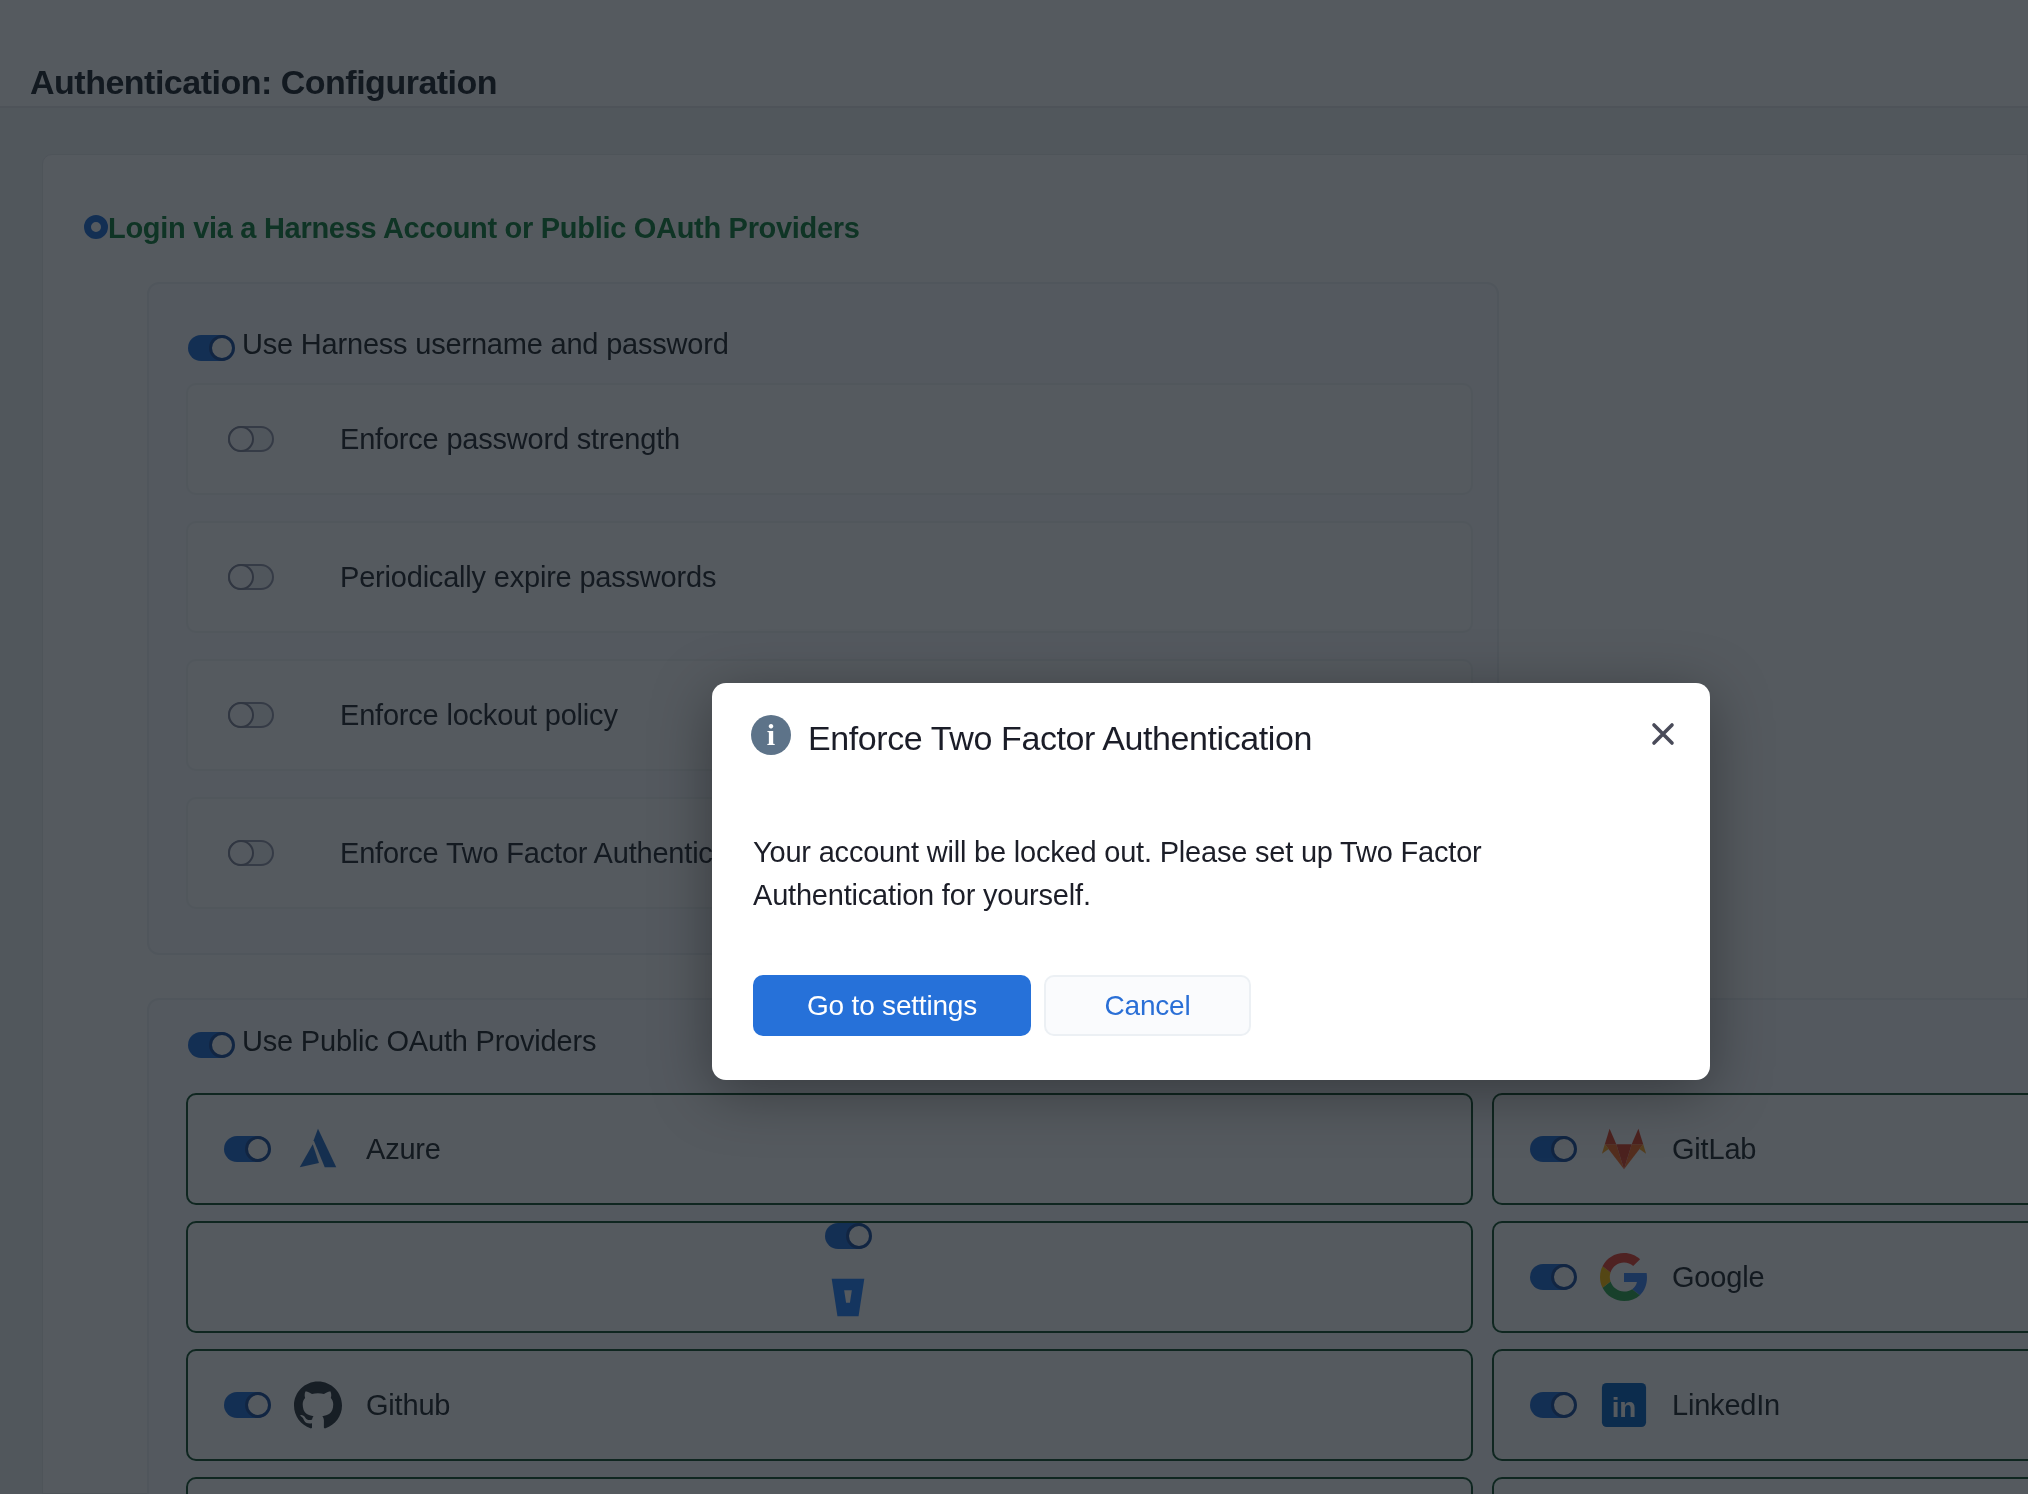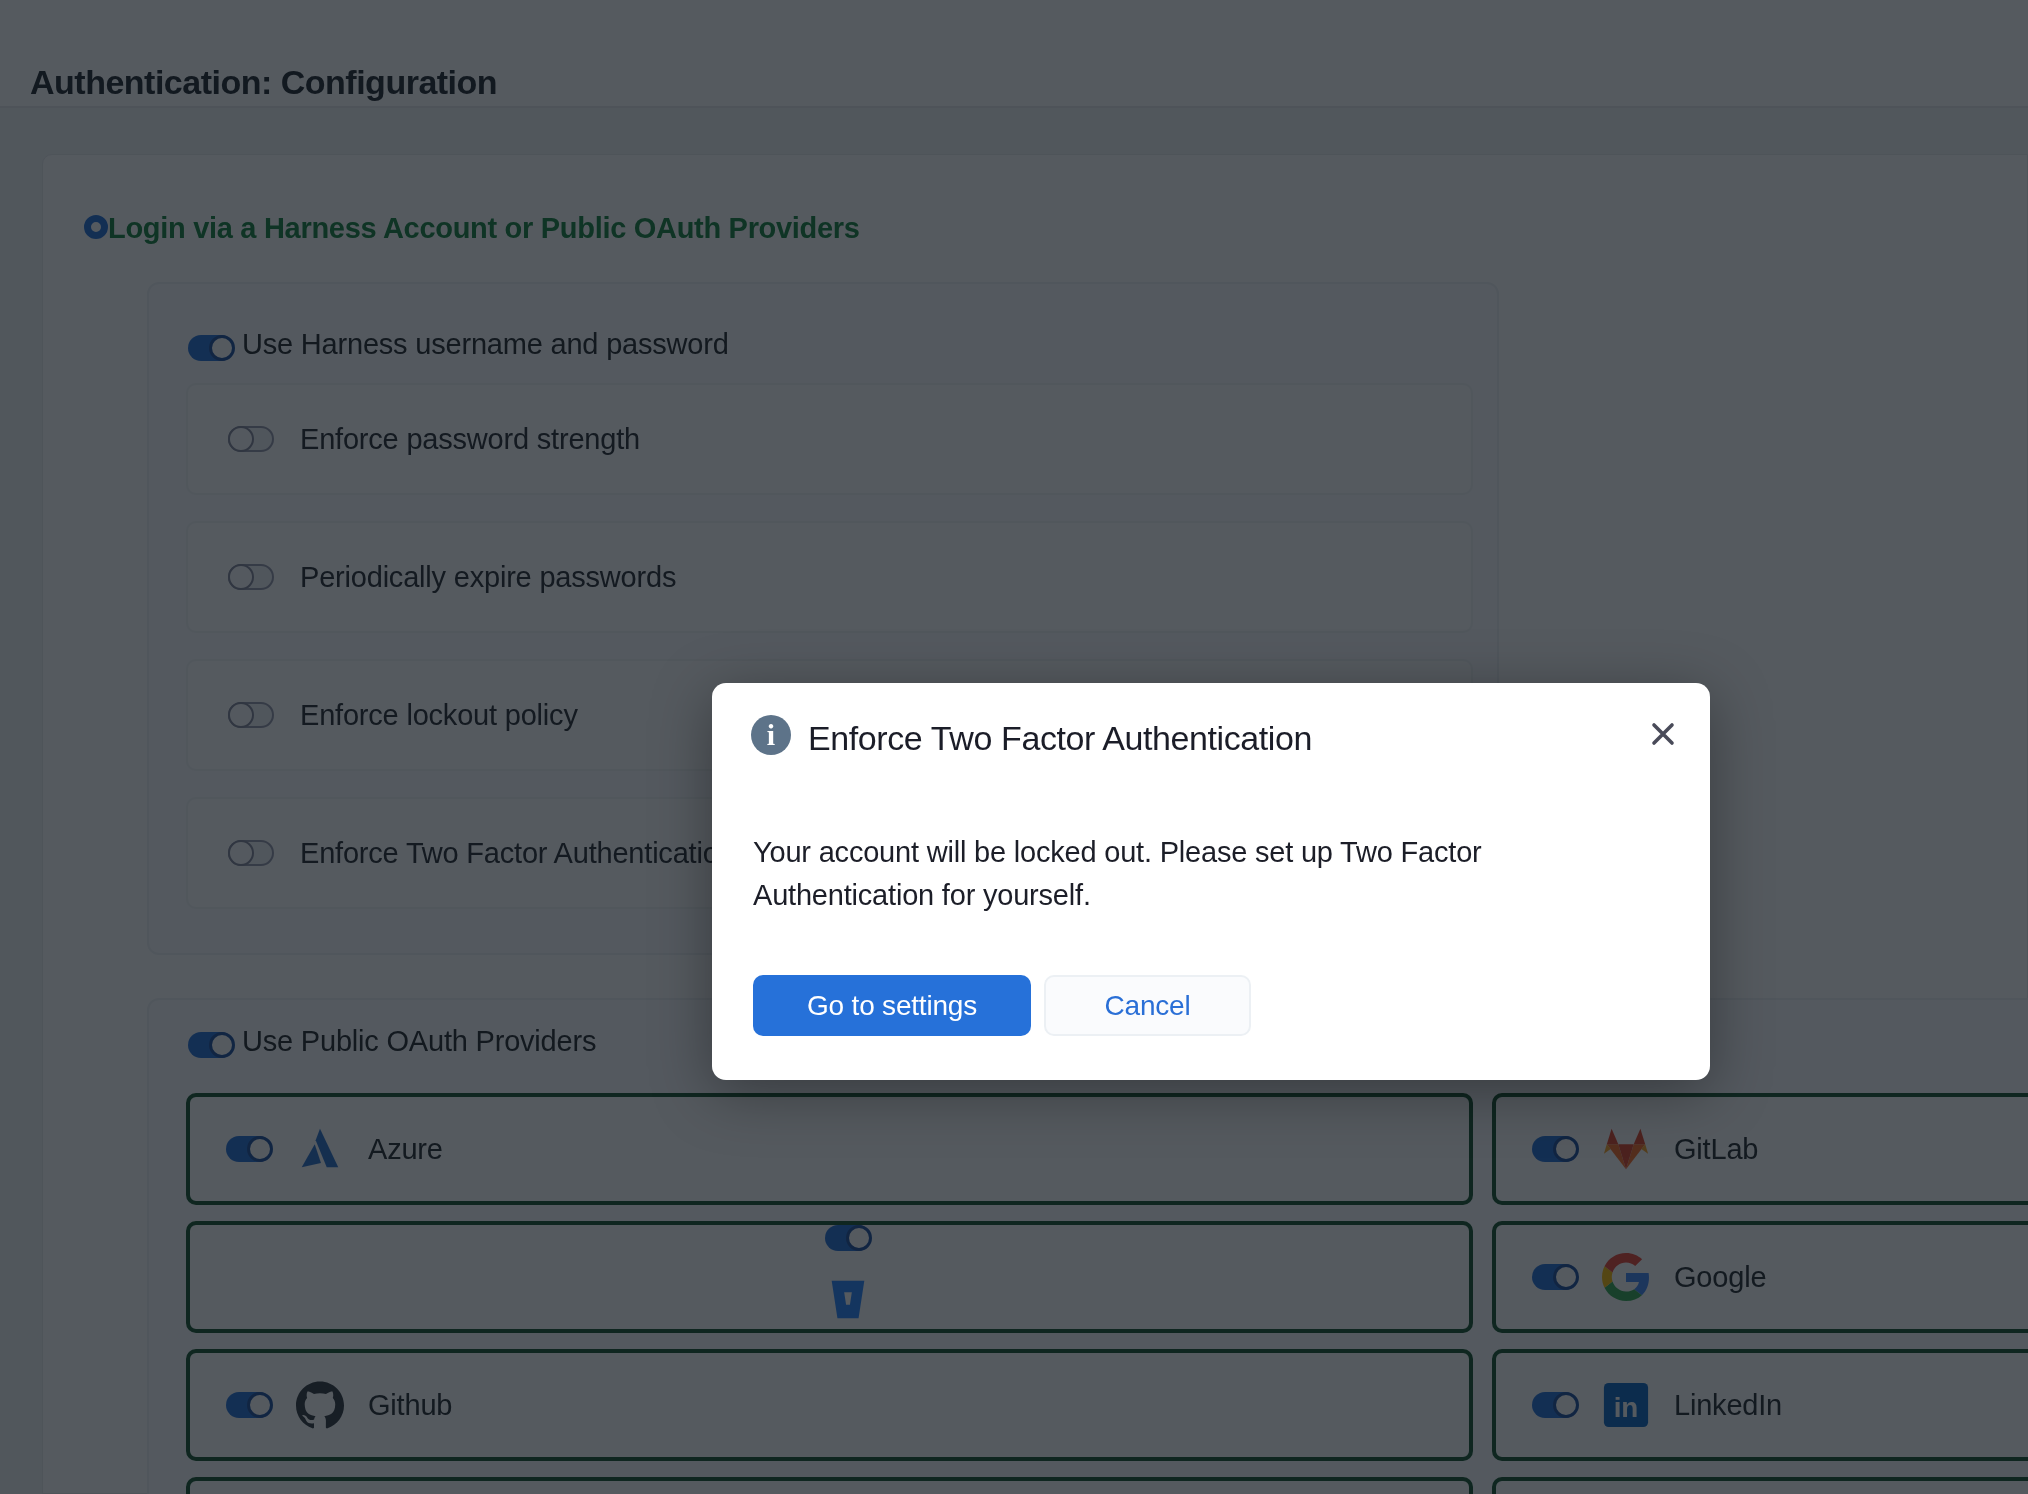--- a/index.html
+++ b/index.html
@@ -47,25 +47,25 @@
   .toggle.off .knob { left:-2px; top:-2px; background:#fcfcfe; border:2px solid #83859a; }
 
   .group-toggle-row { position:absolute; display:flex; align-items:flex-end; gap:8px; }
   .group-toggle-label { font-size:29px; color:#22262b; letter-spacing:-0.2px; }
 
   .option-row {
     position:absolute; left:186px; width:1287px; height:112px;
     background:#fdfdfe; border:2px solid #f1f3f6; border-radius:10px;
     display:flex; align-items:center; padding-left:40px; gap:26px;
   }
-  .option-label { font-size:29px; color:#25292f; letter-spacing:-0.2px; white-space:nowrap; }
+  .option-label { font-size:29px; color:#25292f; letter-spacing:-0.2px; white-space:nowrap;margin-left:40px; }
 
   .provider-row {
     position:absolute; height:112px;
-    background:#fdfdfe; border:4px solid #14532d; border-radius:10px;
+    background:#fdfdfe; border:2px solid #14532d; border-radius:10px;
     display:flex; align-items:center; padding-left:36px; gap:24px;
   }
   .provider-row.left  { left:186px;  width:1287px; }
   .provider-row.right { left:1492px; width:600px; }
   .provider-row.stub  { height:60px; }
   .provider-logo { width:48px; height:48px; flex:0 0 auto; display:flex; align-items:center; justify-content:center; }
   .provider-logo svg { width:48px; height:48px; }
   .provider-label { font-size:29px; color:#24282d; letter-spacing:-0.2px; }
 
   

